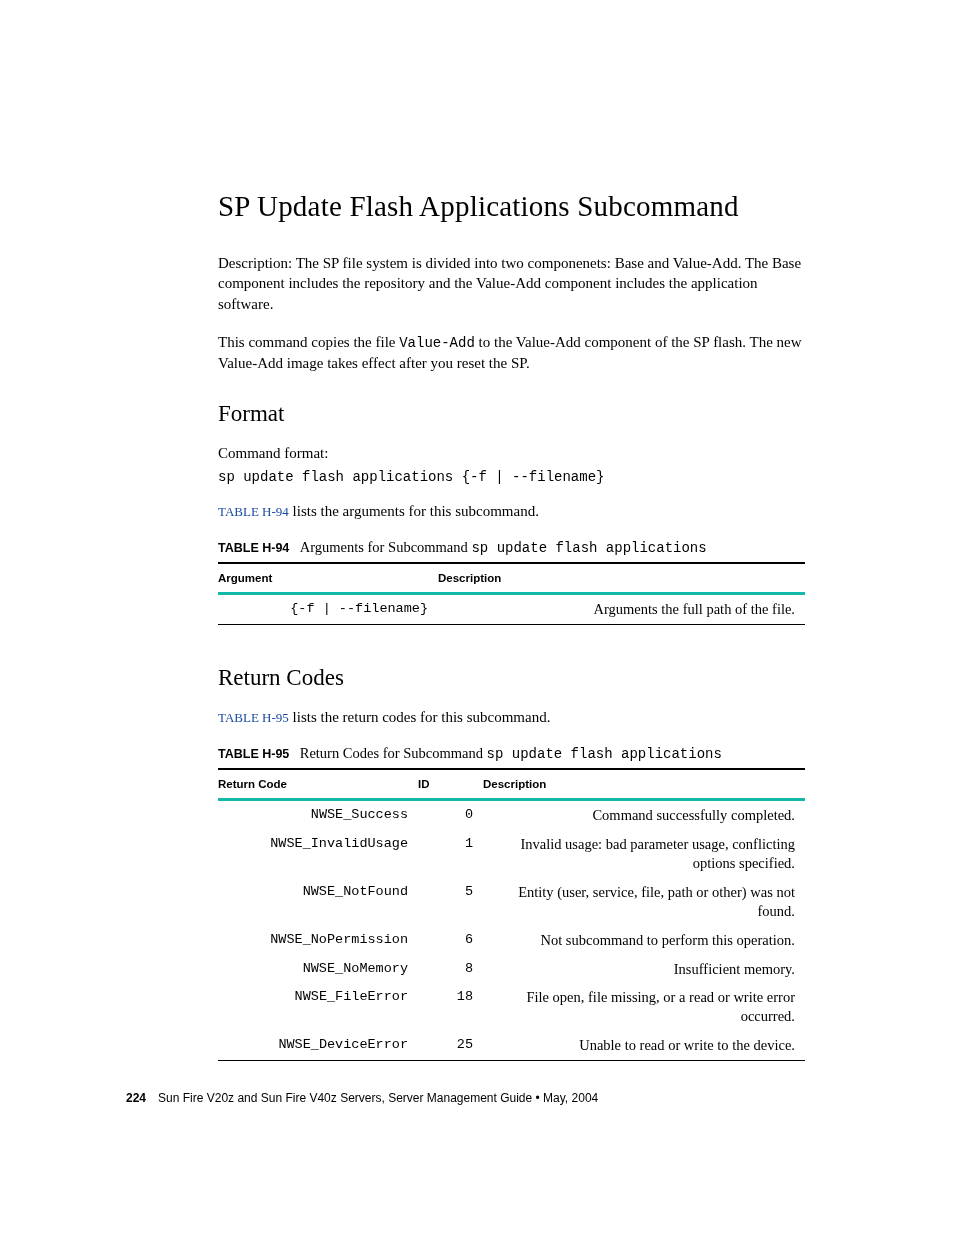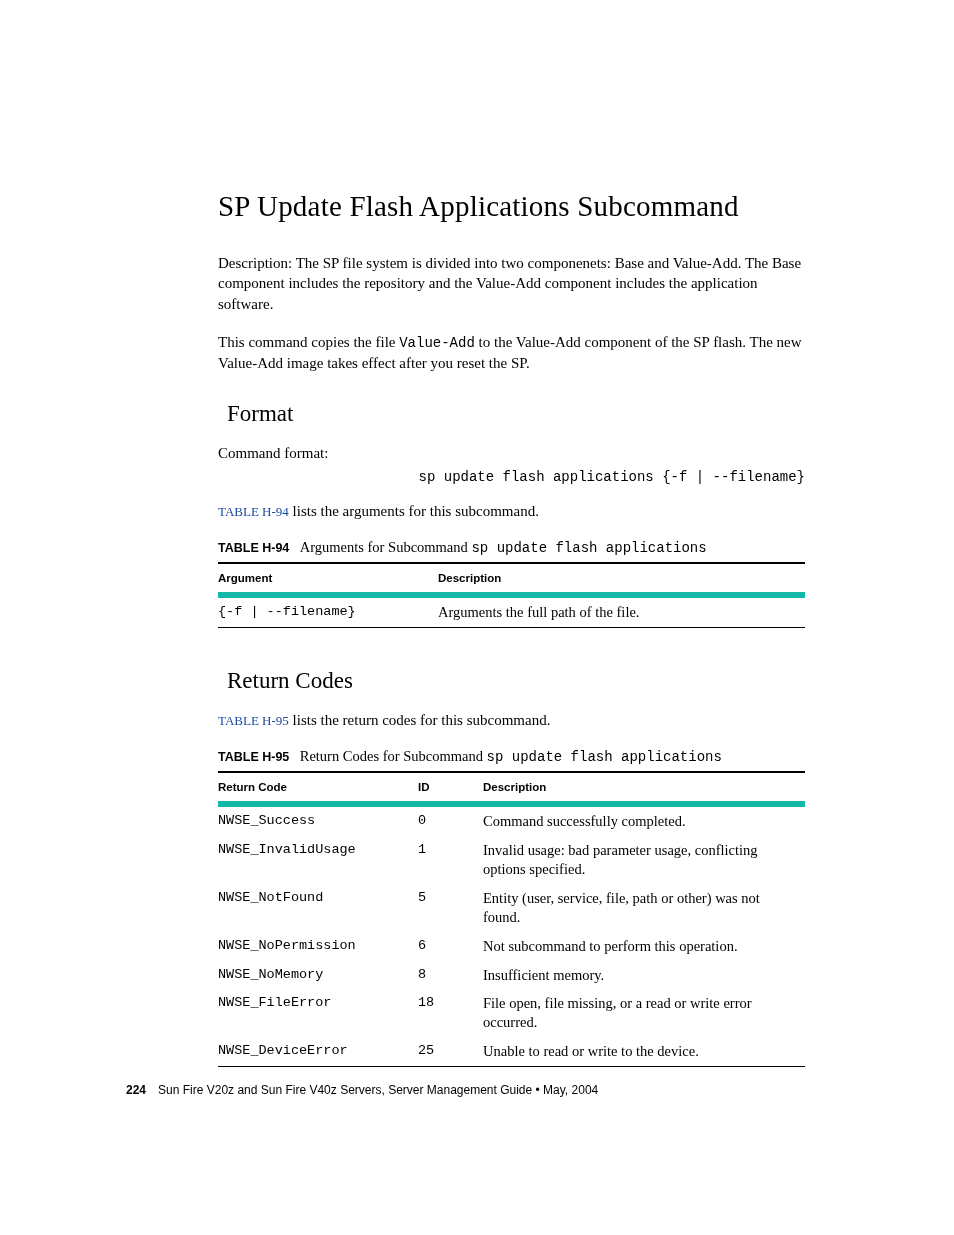--- a/index.html
+++ b/index.html
@@ -27,27 +27,26 @@
     line-height: 1.35;
     margin: 16px 0 18px 0;
   }
   .mono {
     font-family: Liberation Mono, monospace;
     font-size: 14px;
   }
   h2.section {
     font-weight: 400;
     font-size: 23px;
-    margin: 28px 0 14px 9px;
+    margin: 28px 0 14px 0;
   }
   p.codeblock {
     font-family: "Courier New", Courier, monospace;
     font-size: 14px;
     margin: 6px 0 14px 0;
-    text-align: right;
   }
   .link {
     color: #1a4aa3;
     font-size: 13px;
   }
   .table-label-row {
     margin-top: 16px;
     font-family: Helvetica, Arial, sans-serif;
     font-size: 12.5px;
     border-bottom: 2px solid #000;
@@ -71,38 +70,39 @@
     margin-top: 0;
     font-size: 14.5px;
     border-bottom: 1px solid #000;
   }
   table.doc th {
     text-align: left;
     font-family: Helvetica, Arial, sans-serif;
     font-size: 11.5px;
     font-weight: bold;
     padding: 8px 10px 8px 0;
-    border-bottom: 6px solid #14b8a6;
+    border-bottom: 3px solid #14b8a6;
   }
   table.doc td {
     padding: 5px 10px 5px 0;
     vertical-align: top;
     line-height: 1.3;
+    text-align: right;
   }
   table.doc td.mono-cell {
     font-family: "Courier New", Courier, monospace;
     font-size: 13.5px;
   }
   .col-arg { width: 210px; }
   .col-rc  { width: 190px; }
   .col-id  { width: 55px; margin-left: 11px; }
   .footer {
     position: absolute;
     left: 126px;
-    bottom: 138px;
+    bottom: 130px;
     font-family: Helvetica, Arial, sans-serif;
     font-size: 12px;
   }
   .footer .pnum { font-weight: bold; margin-right: 12px; }
 </style>
 </head>
 <body>
 
 <div class="page">
 

